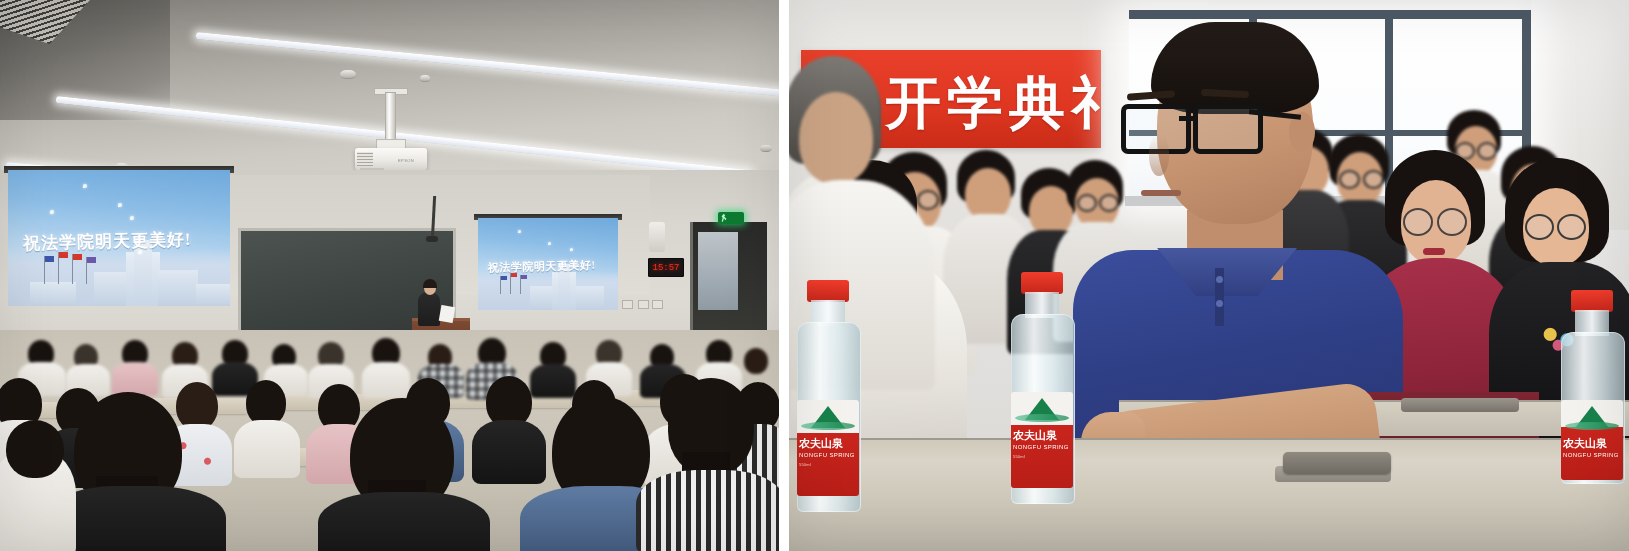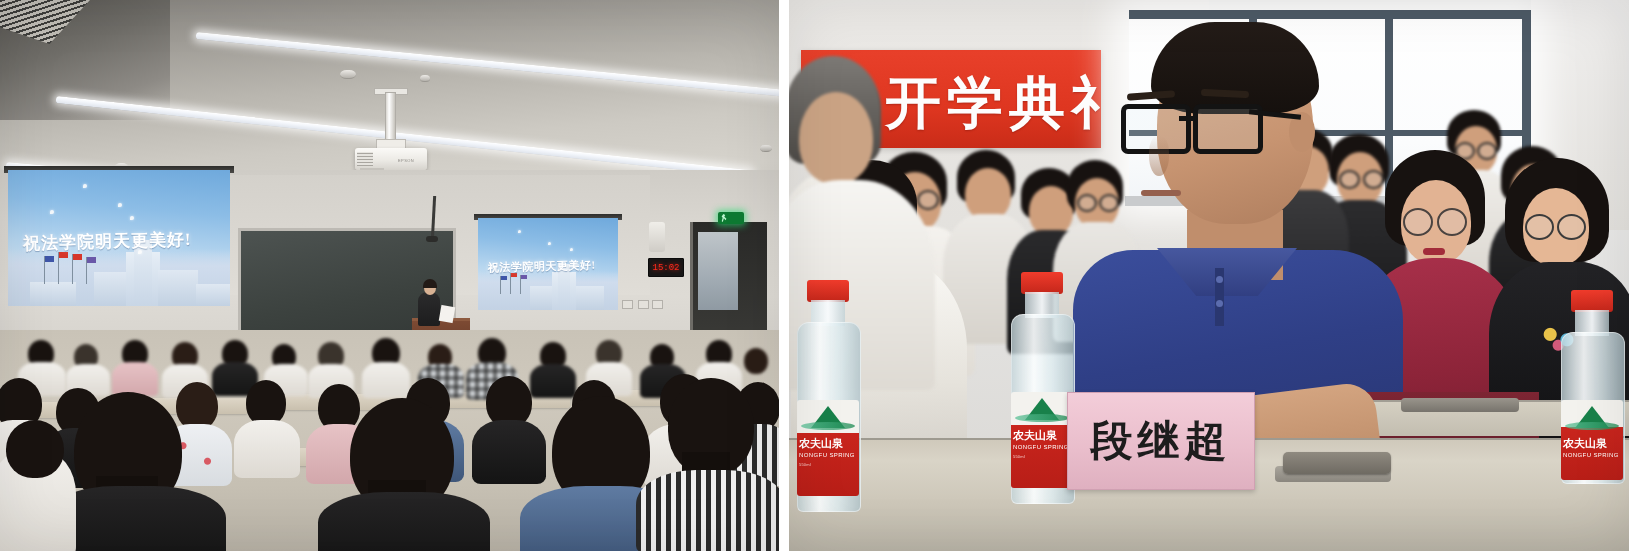--- a/index.html
+++ b/index.html
@@ -355,21 +355,21 @@
     <div class="mic-head"></div>
 
     <div class="speaker-box"></div>
     <div class="l-door"></div>
     <div class="l-door-glass"></div>
     <div class="exit-sign">
       <div class="man"></div>
     </div>
 
     <div class="wall-clock">
-      <span>15:02</span>
+      <span>15:57</span>
     </div>
     <div class="outlet o1"></div>
     <div class="outlet o2"></div>
     <div class="outlet o3"></div>
 
     <div class="podium"></div>
     <div class="speaker-body blur-soft"></div>
     <div class="speaker-head blur-soft"></div>
     <div class="speaker-hair blur-soft"></div>
     <div class="paper blur-soft"></div>
@@ -630,20 +630,17 @@
       <div class="bot-neck"></div>
       <div class="bot-body" style="height:150px;"></div>
       <div class="bot-label" style="top:110px;height:80px;">
         <div class="bot-mtn"></div>
         <div class="bot-wave"></div>
         <div class="bot-cn">农夫山泉</div>
         <div class="bot-en">NONGFU SPRING</div>
       </div>
     </div>
 
-    <div class="placard">
-      <span>段继超</span>
-    </div>
 
     <div class="vig"></div>
   </div>
 
 </div>
 
 </body></html>

